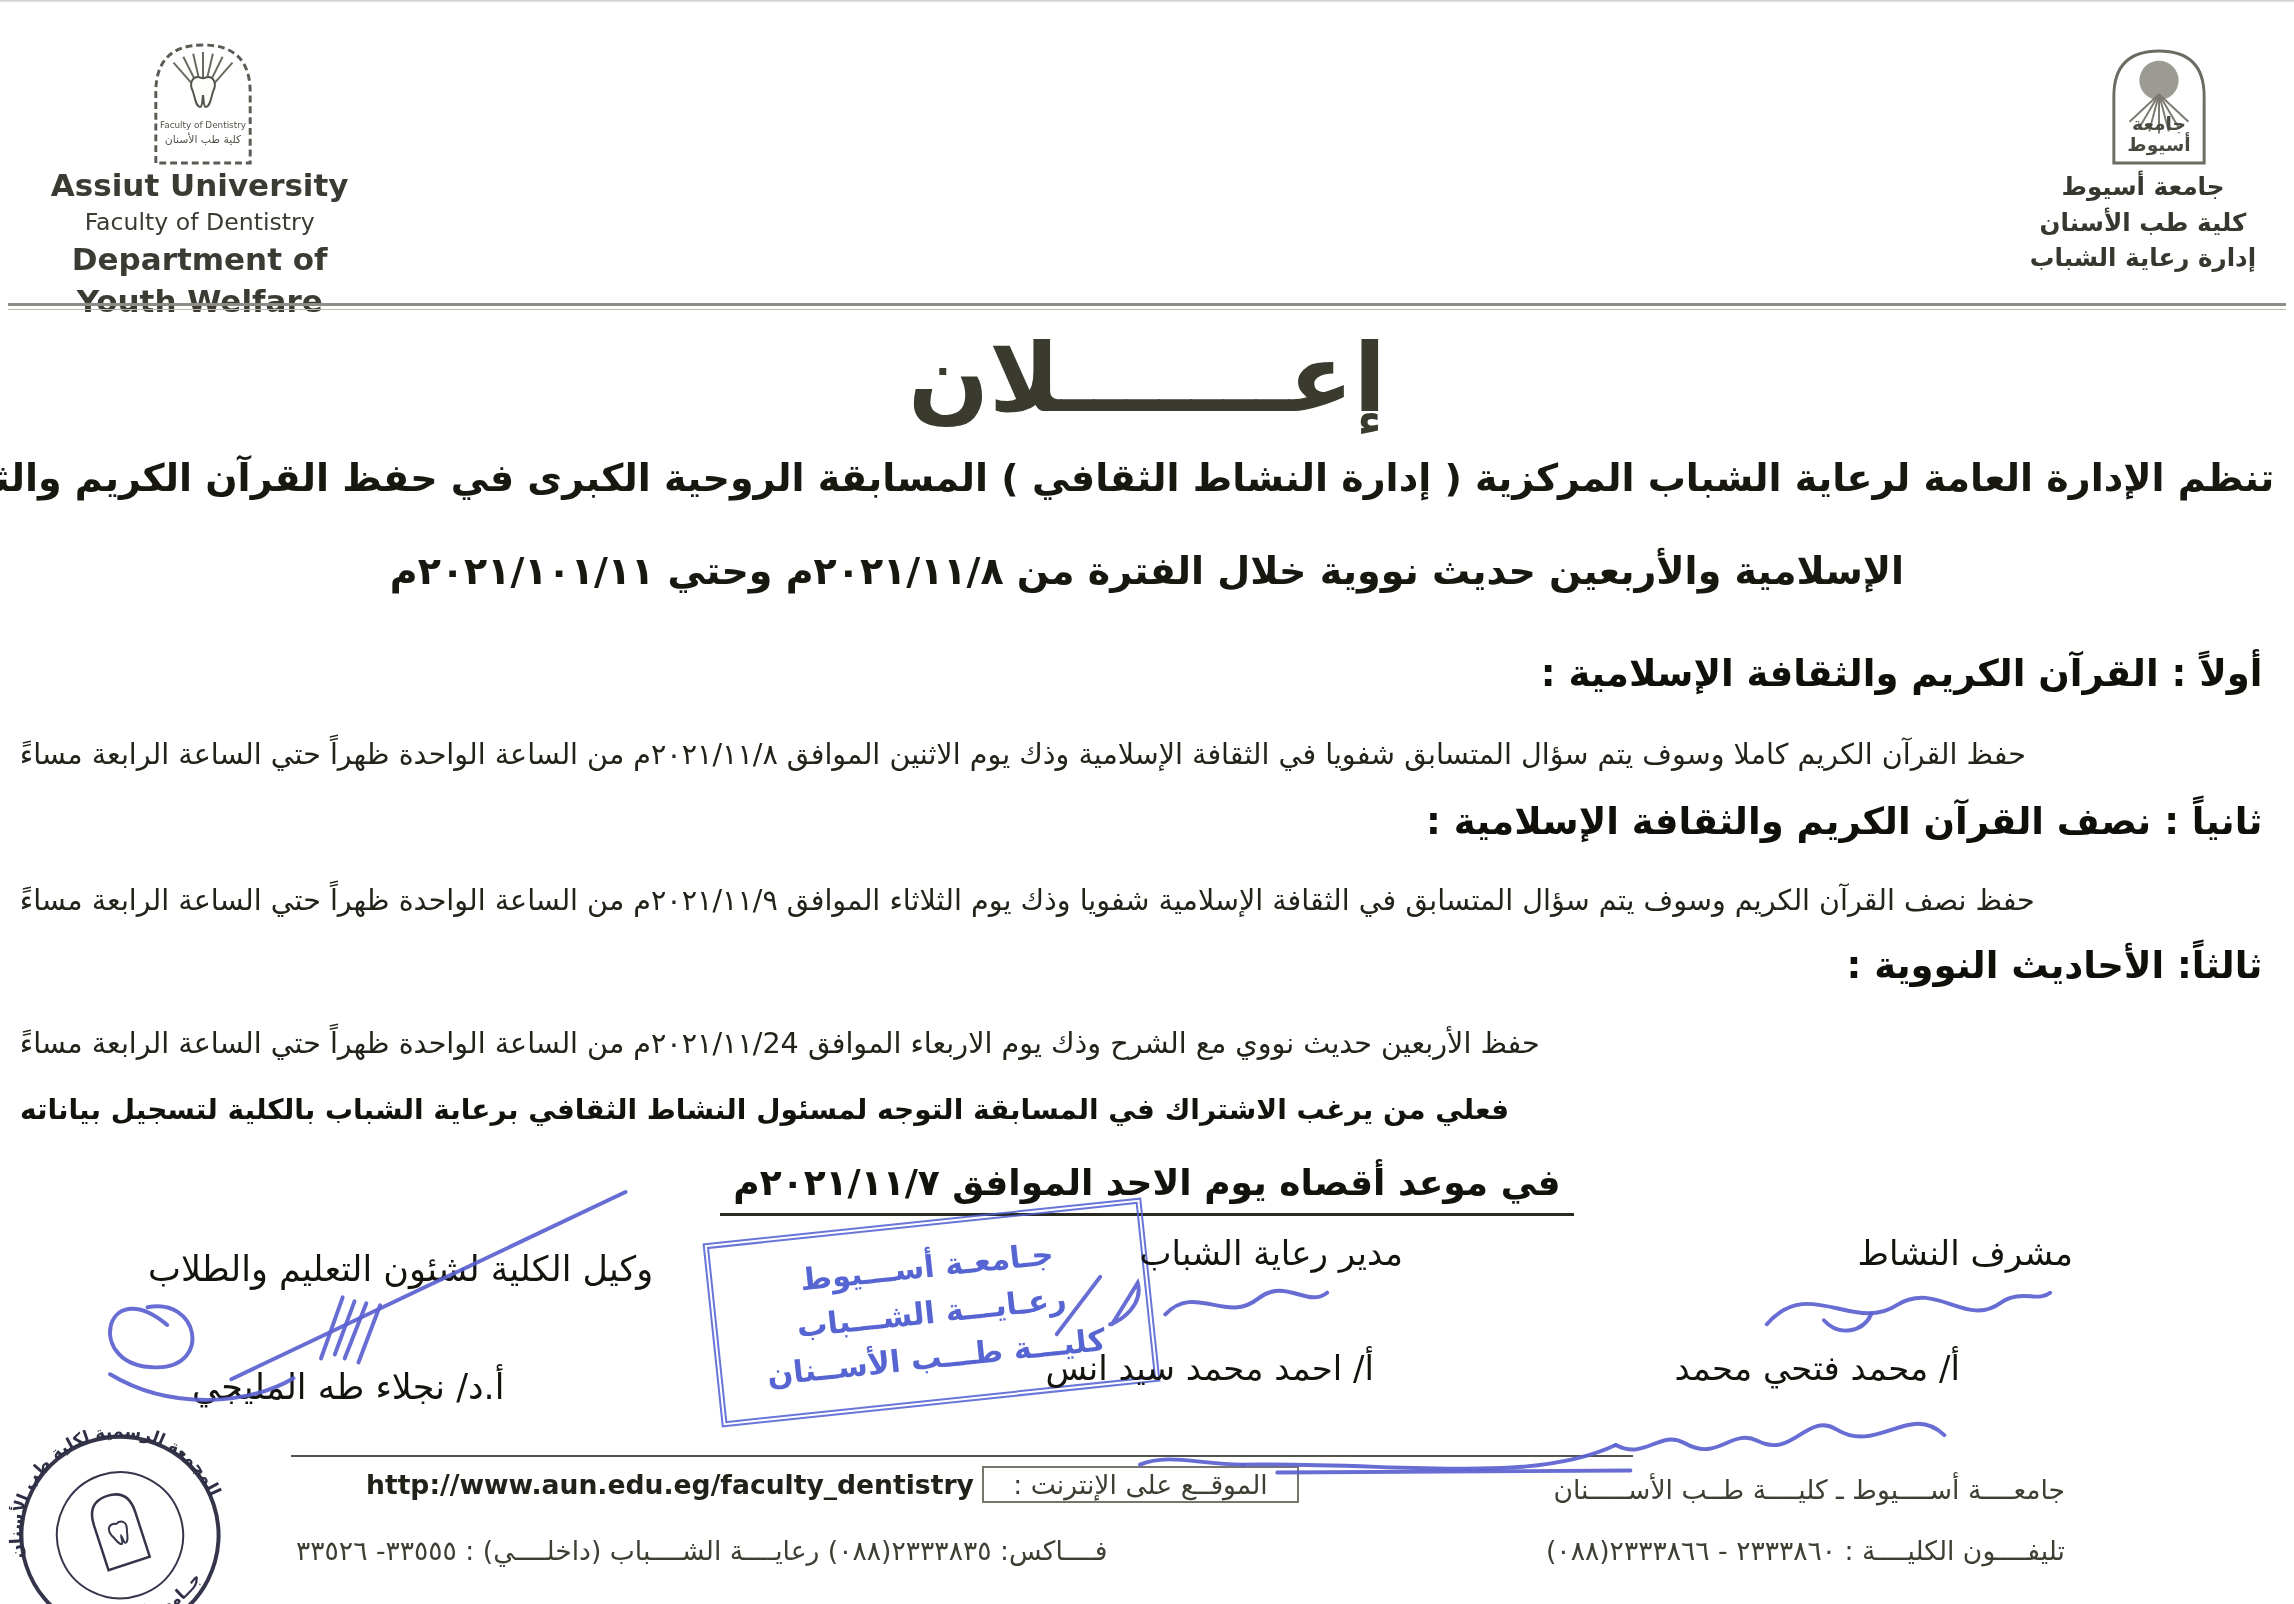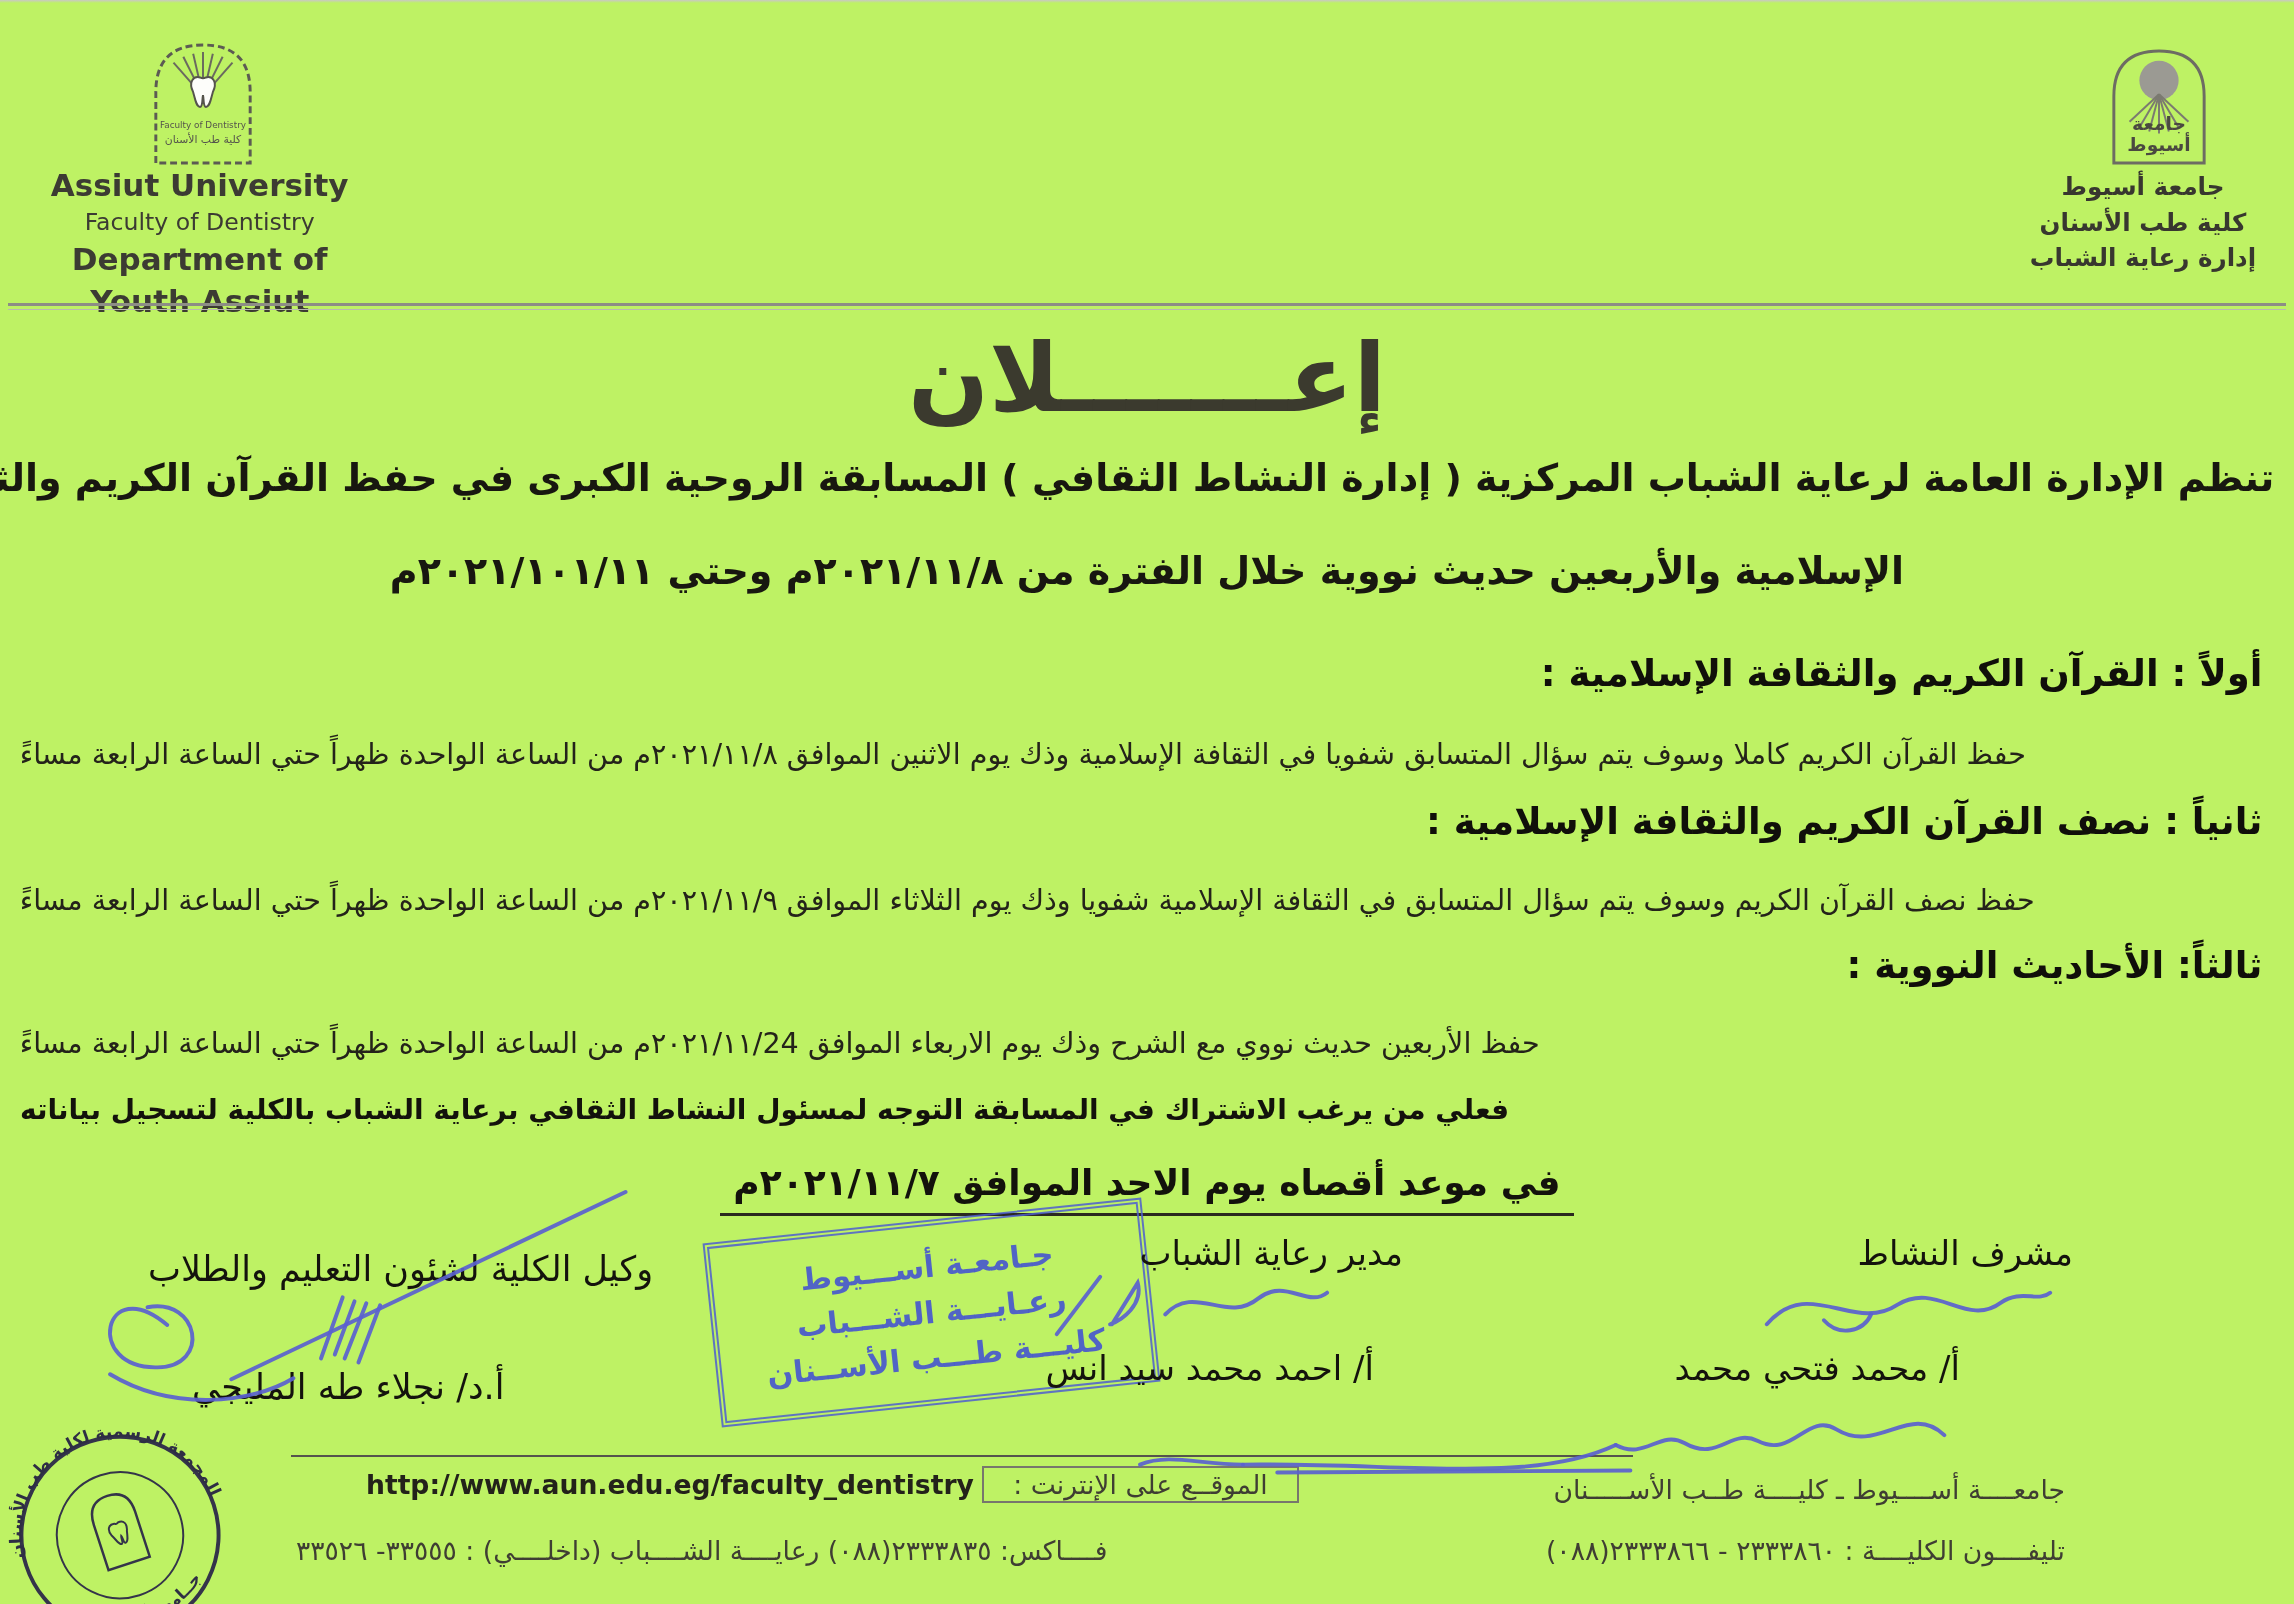--- a/index.html
+++ b/index.html
@@ -1,19 +1,19 @@
 <!DOCTYPE html>
 <html lang="ar"><head>
 <meta charset="utf-8">
 <style>
   html,body{margin:0;padding:0;background:#e8e8e4;}
   .page{
     position:relative;
     width:2294px;height:1605px;
-    background:#bef264;
+    background:#ffffff;
     overflow:hidden;
     font-family:"DejaVu Sans",sans-serif;
     color:#1d1c16;
   }
   .scan-edge{position:absolute;top:0;left:0;right:0;height:3px;
     background:linear-gradient(#c9c9c3,rgba(255,255,255,0));}
   
   .hdr-left-logo{position:absolute;left:146px;top:35px;}
   .hdr-left-text{position:absolute;left:17.7px;top:165px;width:364px;text-align:center;
     color:#3c3b33;line-height:1.35;}
@@ -93,21 +93,21 @@
       </g>
       <path d="M48,58 C43,48 48,41 55,43 C57,44 59,44 61,43 C68,41 73,48 68,58 C66,65 65,73 61,73 C58,73 59,65 58,61 C57,65 58,73 55,73 C51,73 50,65 48,58 Z" fill="#fdfdfa" stroke="#55544c" stroke-width="2"></path>
       <text x="58" y="94" text-anchor="middle" font-size="9" fill="#55544c">Faculty of Dentistry</text>
       <text x="58" y="110" text-anchor="middle" font-size="11" fill="#55544c">كلية طب الأسنان</text>
     </svg>
   </div>
 
   <div class="hdr-left-text">
     <div class="b">Assiut University</div>
     <div class="r">Faculty of Dentistry</div>
-    <div class="b">Department of Youth Assiut</div>
+    <div class="b">Department of Youth Welfare</div>
   </div>
 
   <div class="hdr-right-logo">
     <svg width="106" height="126" viewBox="0 0 108 128">
       <path d="M8,122 V54 Q8,8 54,8 Q100,8 100,54 V122 Z" fill="none" stroke="#6d6c63" stroke-width="3"></path>
       <circle cx="54" cy="38" r="20" fill="#9b9a93"></circle>
       <g stroke="#7b7a70" stroke-width="2">
         <line x1="54" y1="52" x2="24" y2="80"></line>
           <line x1="54" y1="52" x2="34" y2="86"></line>
         <line x1="54" y1="52" x2="44" y2="90"></line>

